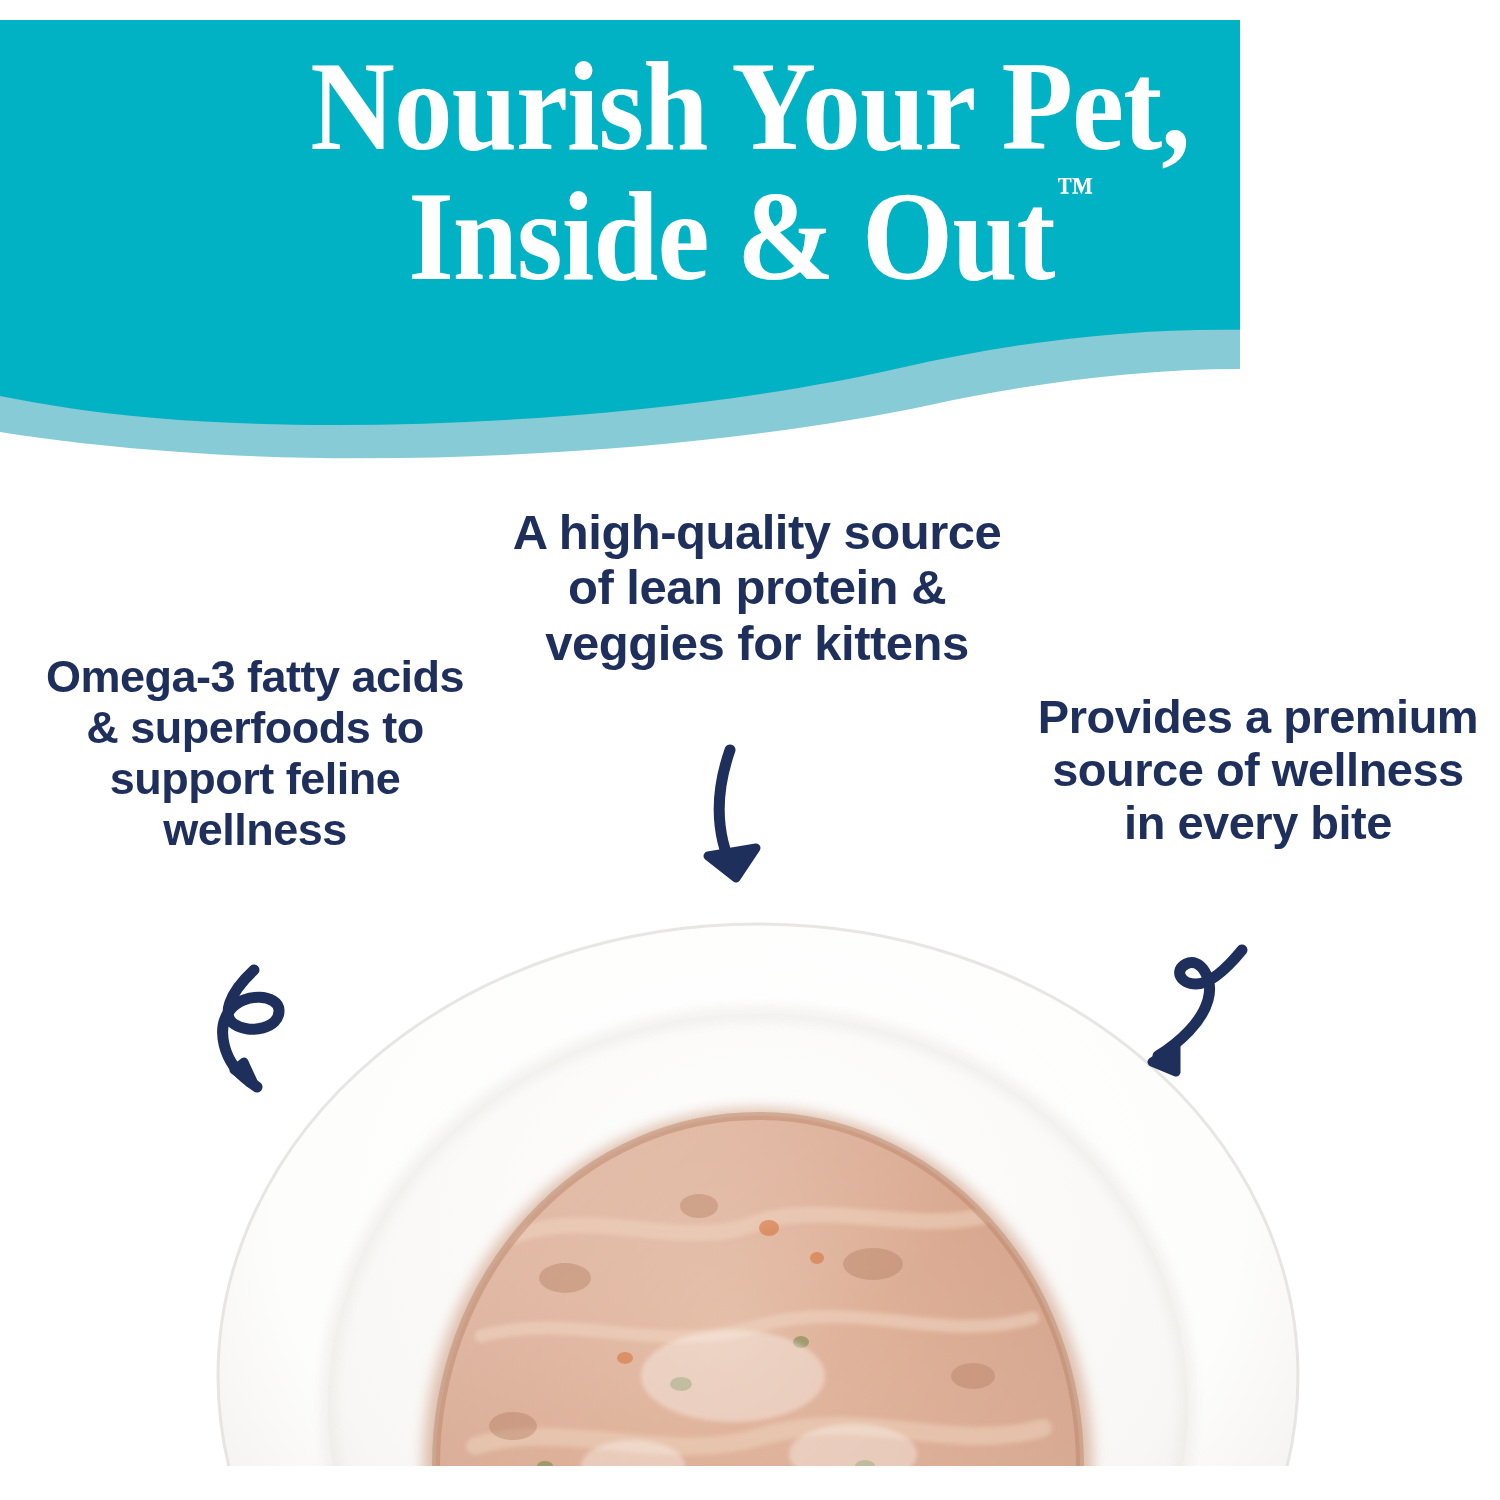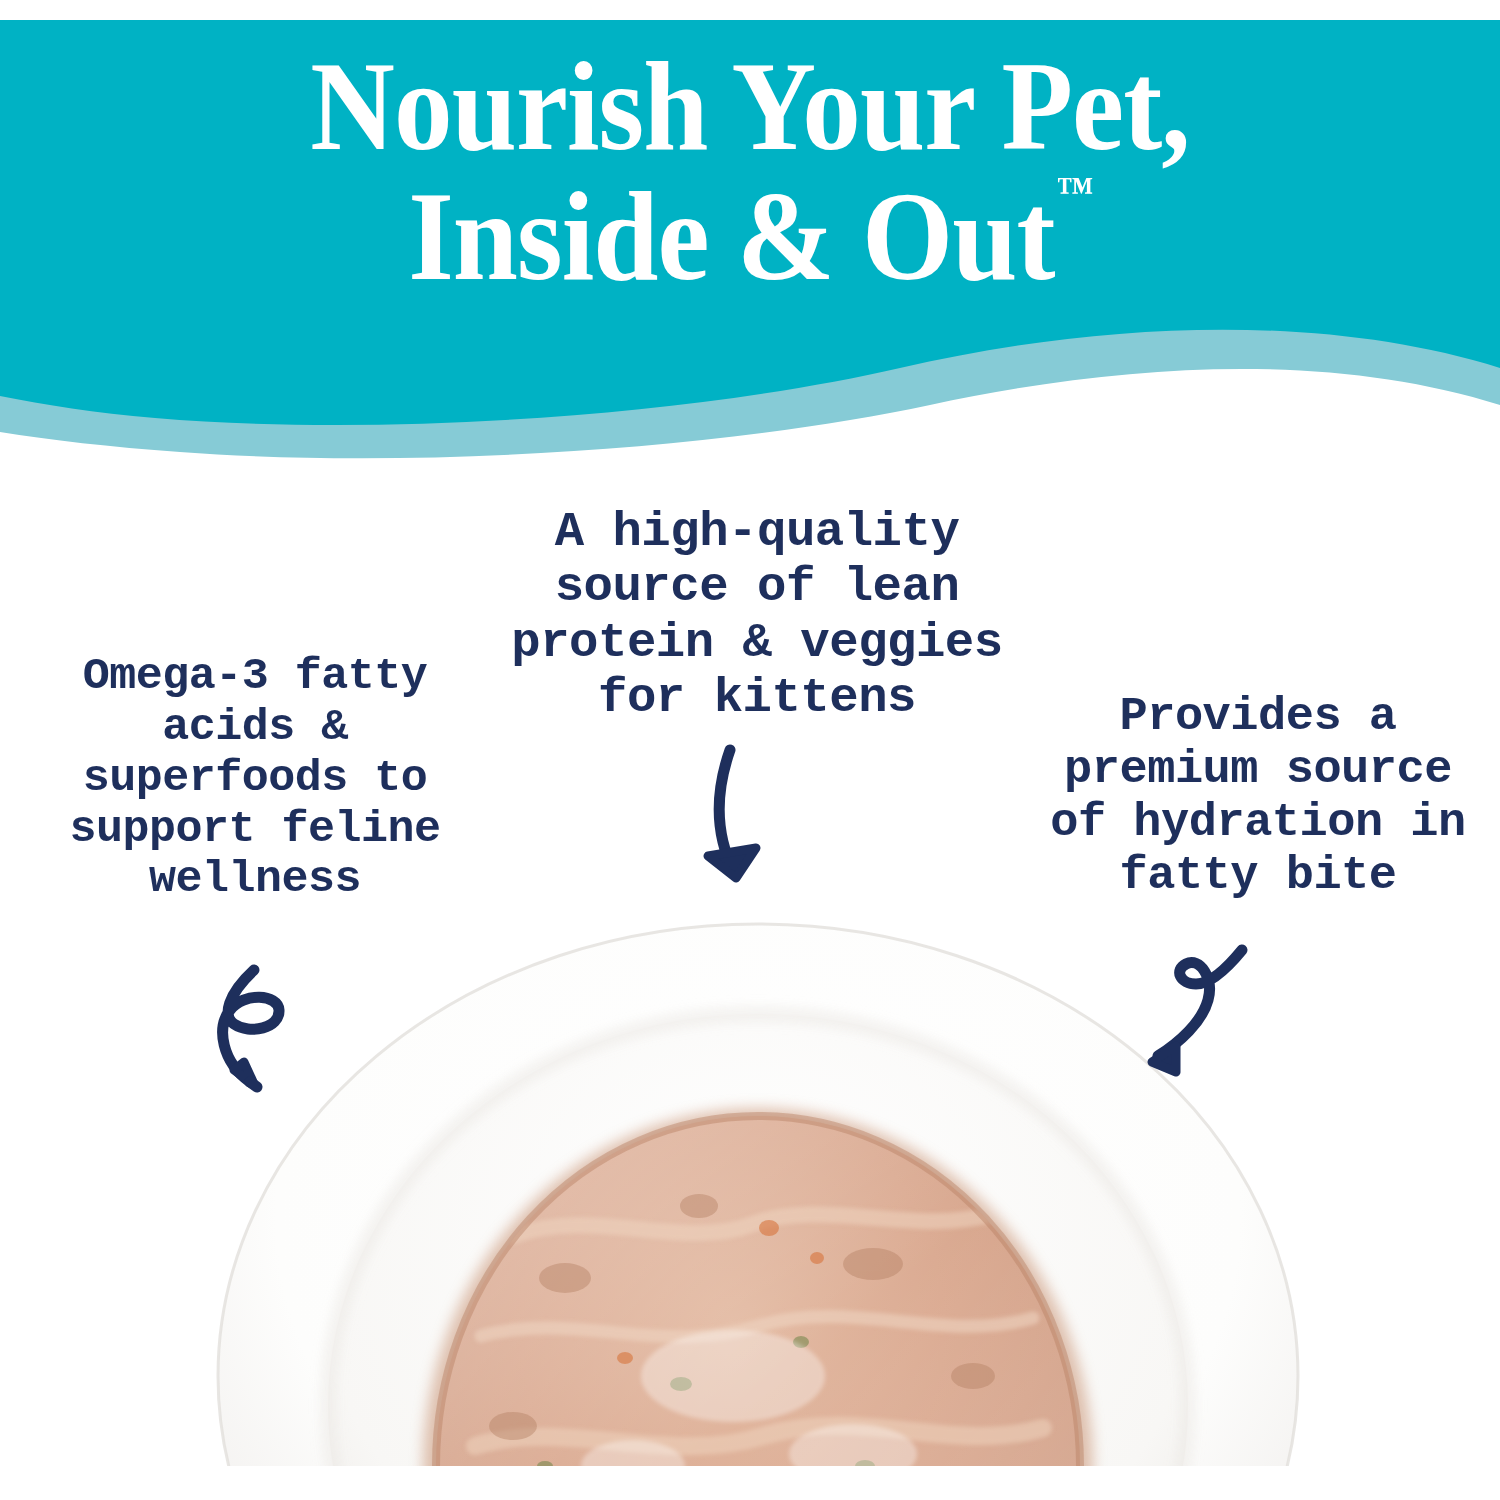--- a/index.html
+++ b/index.html
@@ -13,21 +13,21 @@
     font-family: "Liberation Sans", sans-serif;
     overflow: hidden;
     position: relative;
   }
 
   
   #header-banner {
     position: absolute;
     left: 0;
     top: 0;
-    width: 1500px;
+    width: 1240px;
     height: 470px;
     overflow: hidden;
   }
   #header-wave-svg {
     position: absolute;
     left: 0;
     top: 0;
     width: 1500px;
     height: 470px;
     display: block;
@@ -59,21 +59,21 @@
     position: relative;
     top: -32px;
     left: 2px;
     letter-spacing: 0;
   }
 
   
   .callout {
     position: absolute;
     color: #1e2f5c;
-    font-family: Liberation Mono, monospace;
+    font-family: Liberation Sans, sans-serif;
     font-weight: bold;
     text-align: center;
     line-height: 1.13;
     letter-spacing: -0.5px;
     z-index: 6;
   }
   #callout-left {
     left: 35px;
     top: 652px;
     width: 440px;
@@ -265,21 +265,21 @@
 
       <ellipse cx="545" cy="560" rx="322" ry="350" fill="none" stroke="#b98163" stroke-width="8" opacity="0.45"></ellipse>
     </g>
   </svg>
 </div>
 
 <div id="callout-left" class="callout">Omega-3 fatty acids &amp; superfoods to support feline wellness</div>
 
 <div id="callout-center" class="callout">A high-quality source of lean protein &amp; veggies for kittens</div>
 
-<div id="callout-right" class="callout">Provides a premium source of hydration in fatty bite</div>
+<div id="callout-right" class="callout">Provides a premium source of wellness in every bite</div>
 
 <svg id="arrow-left-wrap" class="arrow-svg" viewBox="0 0 150 160">
   <path class="arrow-stroke" d="M72,12
            C46,36 40,58 52,66
            C68,77 98,70 97,52
            C96,36 62,34 48,52
            C34,70 40,104 68,124"></path>
   <path class="arrow-head" d="M52,112 L73,128 L62,104 Z"></path>
   <path class="arrow-stroke" d="M68,124 L75,129"></path>
 </svg>

